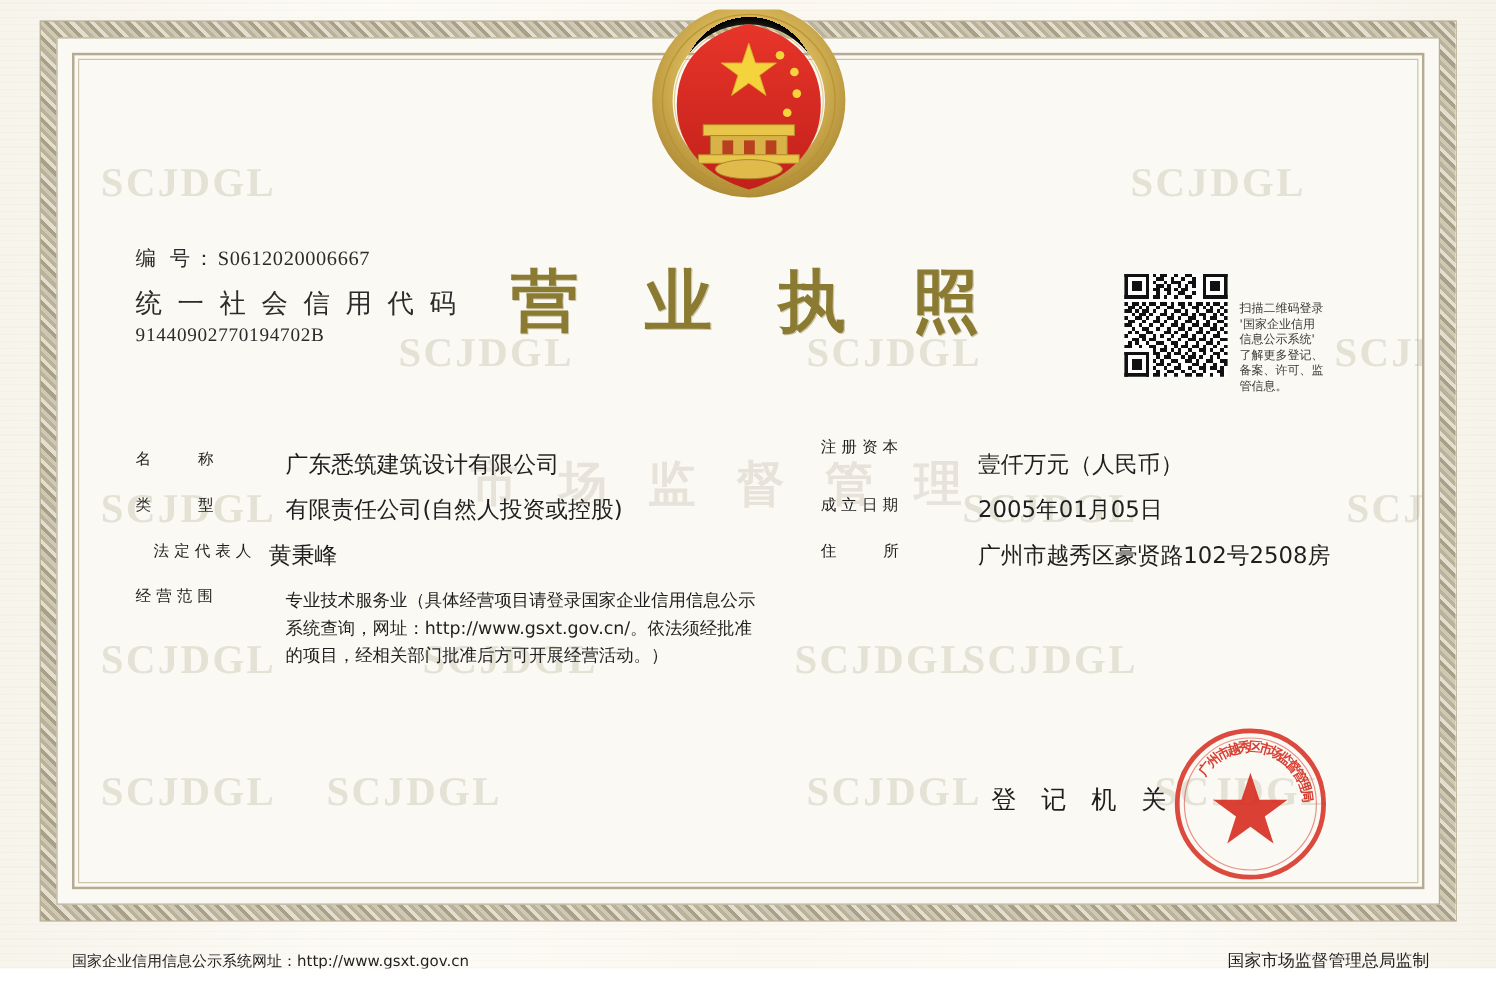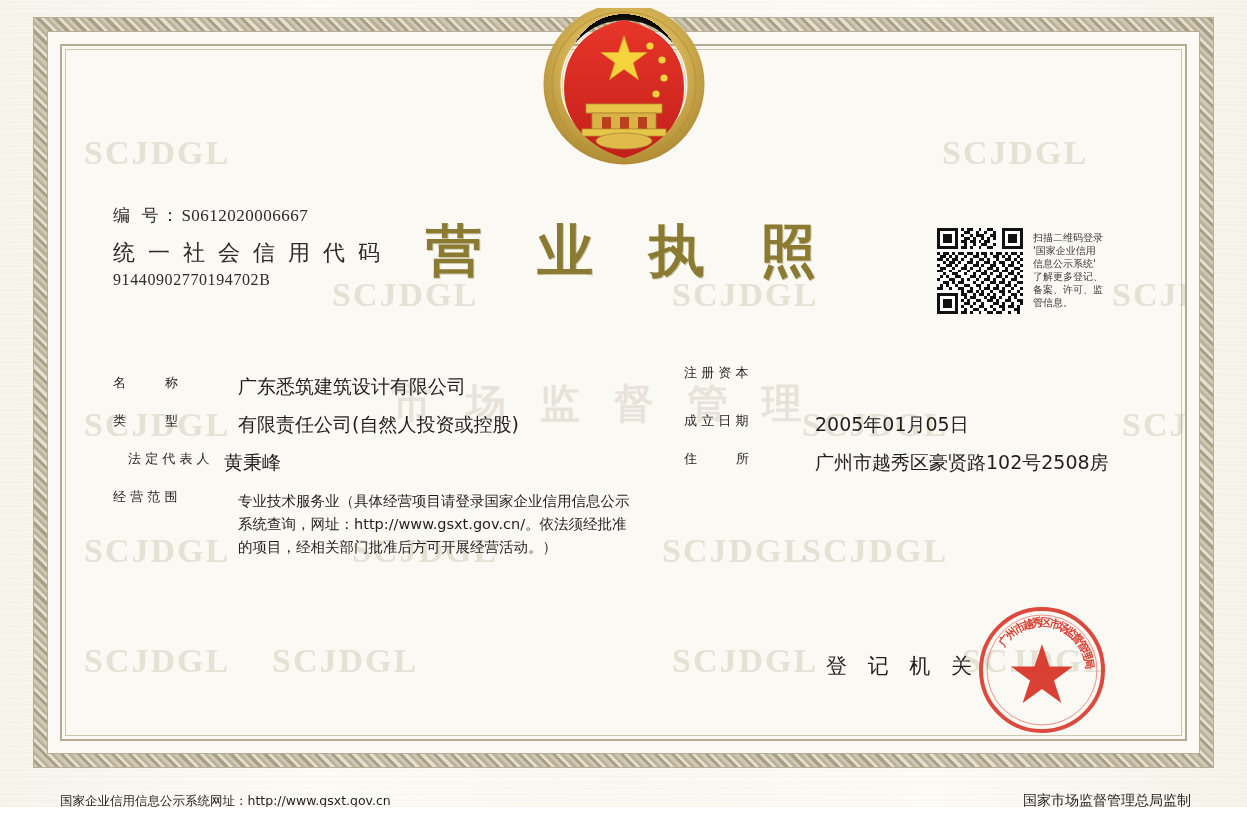--- a/index.html
+++ b/index.html
@@ -515,21 +515,21 @@
         <rect x="8" y="28" width="2" height="1"></rect>
           <rect x="11" y="28" width="1" height="1"></rect>
           <rect x="14" y="28" width="1" height="1"></rect>
           <rect x="17" y="28" width="2" height="1"></rect>
         <rect x="20" y="28" width="2" height="1"></rect>
           <rect x="24" y="28" width="1" height="1"></rect>
           <rect x="27" y="28" width="1" height="1"></rect>
       </g>
     </svg>
   </div>
-  <div class="qr-note" style="white-space:pre-line;">扫描二维码登录
+  <div class="qr-note" style="white-space:pre-line;margin-top:20px;">扫描二维码登录
 '国家企业信用
 信息公示系统'
 了解更多登记、
 备案、许可、监
 管信息。</div>
 
   <div class="fields">
 
     <div class="f-label" style="left:113px; top:374px; letter-spacing:0px;">名　　　称</div>
     <div class="f-value" style="left:238px; top:374px;">广东悉筑建筑设计有限公司</div>
@@ -537,20 +537,21 @@
     <div class="f-label" style="left:113px; top:412px;">类　　　型</div>
     <div class="f-value" style="left:238px; top:412px;">有限责任公司(自然人投资或控股)</div>
 
     <div class="f-label" style="left:113px; top:450px;margin-left:15px;">法 定 代 表 人</div>
     <div class="f-value" style="left:224px; top:450px;">黄秉峰</div>
 
     <div class="f-label" style="left:113px; top:488px;">经 营 范 围</div>
     <div class="f-value-small" style="left:238px; top:490px;">专业技术服务业（具体经营项目请登录国家企业信用信息公示系统查询，网址：http://www.gsxt.gov.cn/。依法须经批准的项目，经相关部门批准后方可开展经营活动。）</div>
 
     <div class="f-label" style="left:684px; top:364px;">注 册 资 本</div>
+    <div class="f-value" style="left:815px; top:374px;">壹仟万元（人民币）</div>
 
     <div class="f-label" style="left:684px; top:412px;">成 立 日 期</div>
     <div class="f-value" style="left:815px; top:412px;">2005年01月05日</div>
 
     <div class="f-label" style="left:684px; top:450px;">住　　　所</div>
     <div class="f-value" style="left:815px; top:450px;">广州市越秀区豪贤路102号2508房</div>
   </div>
 
   <div class="reg-auth">登 记 机 关</div>
 

